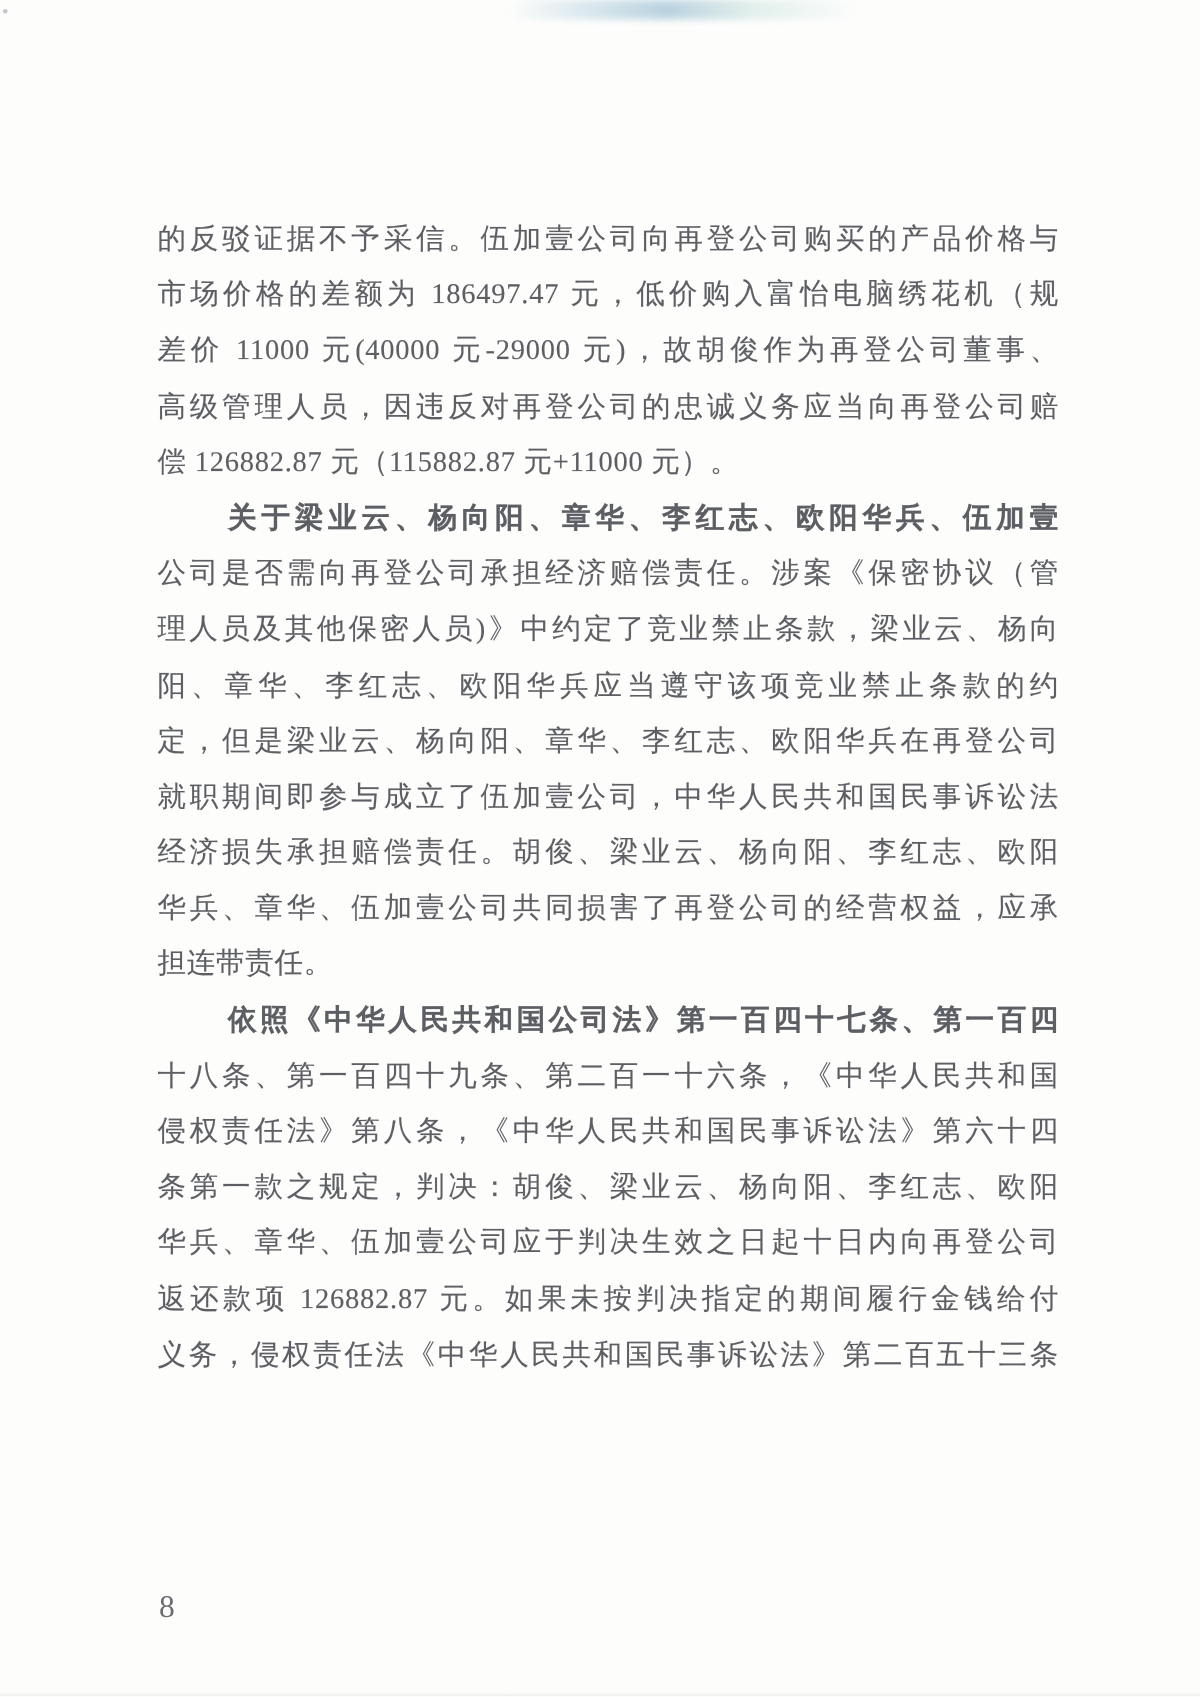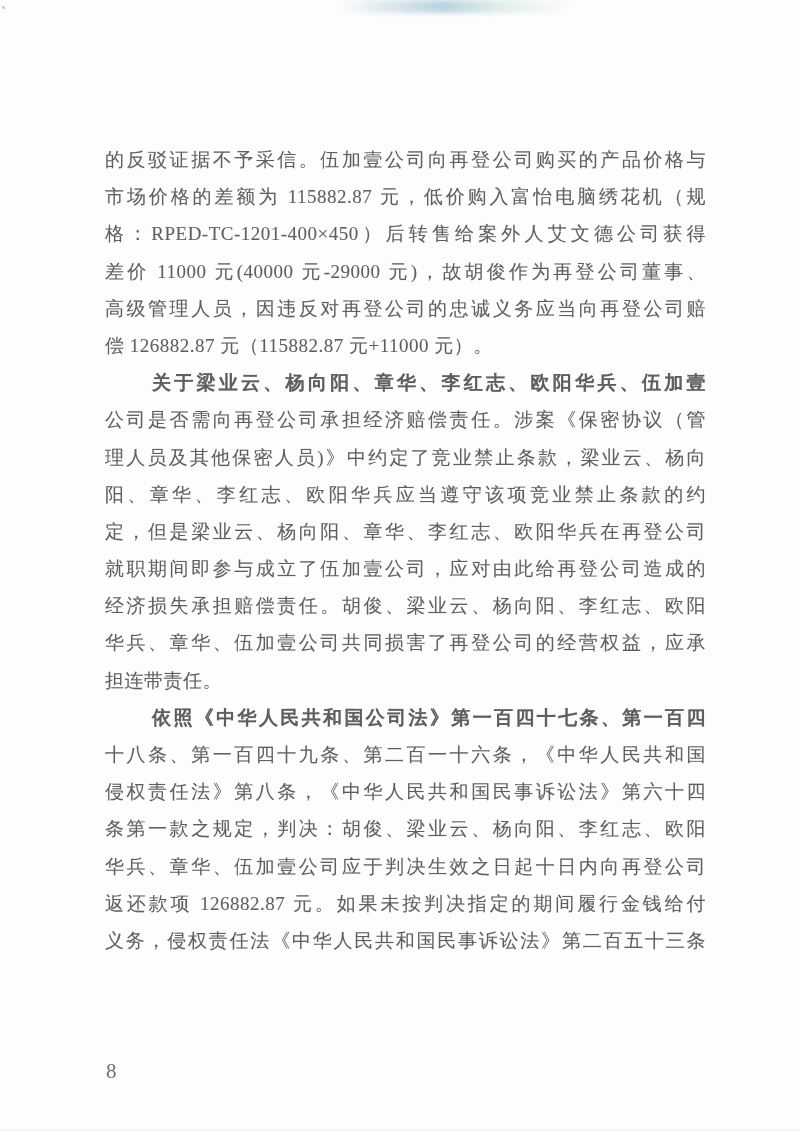--- a/index.html
+++ b/index.html
@@ -85,32 +85,31 @@
 <body>
 
 <div class="page">
 
   <div class="scan-smudge"></div>
   <div class="scan-speck"></div>
 
   <div class="text-block">
 
     <div class="line">的反驳证据不予采信。伍加壹公司向再登公司购买的产品价格与</div>
-    <div class="line">市场价格的差额为 115882.87 元，低价购入富怡电脑绣花机（规</div>
-    <div class="line">格：RPED-TC-1201-400×450）后转售给案外人艾文德公司获得</div>
+    <div class="line">市场价格的差额为 186497.47 元，低价购入富怡电脑绣花机（规</div>
     <div class="line">差价 11000 元(40000 元-29000 元)，故胡俊作为再登公司董事、</div>
     <div class="line">高级管理人员，因违反对再登公司的忠诚义务应当向再登公司赔</div>
     <div class="line para-end">偿 126882.87 元（115882.87 元+11000 元）。</div>
 
     <div class="line indent">关于梁业云、杨向阳、章华、李红志、欧阳华兵、伍加壹</div>
     <div class="line">公司是否需向再登公司承担经济赔偿责任。涉案《保密协议（管</div>
     <div class="line">理人员及其他保密人员)》中约定了竞业禁止条款，梁业云、杨向</div>
     <div class="line">阳、章华、李红志、欧阳华兵应当遵守该项竞业禁止条款的约</div>
     <div class="line">定，但是梁业云、杨向阳、章华、李红志、欧阳华兵在再登公司</div>
-    <div class="line">就职期间即参与成立了伍加壹公司，应对由此给再登公司造成的</div>
+    <div class="line">就职期间即参与成立了伍加壹公司，中华人民共和国民事诉讼法</div>
     <div class="line">经济损失承担赔偿责任。胡俊、梁业云、杨向阳、李红志、欧阳</div>
     <div class="line">华兵、章华、伍加壹公司共同损害了再登公司的经营权益，应承</div>
     <div class="line para-end">担连带责任。</div>
 
     <div class="line indent">依照《中华人民共和国公司法》第一百四十七条、第一百四</div>
     <div class="line">十八条、第一百四十九条、第二百一十六条，《中华人民共和国</div>
     <div class="line">侵权责任法》第八条，《中华人民共和国民事诉讼法》第六十四</div>
     <div class="line">条第一款之规定，判决：胡俊、梁业云、杨向阳、李红志、欧阳</div>
     <div class="line">华兵、章华、伍加壹公司应于判决生效之日起十日内向再登公司</div>
     <div class="line">返还款项 126882.87 元。如果未按判决指定的期间履行金钱给付</div>

